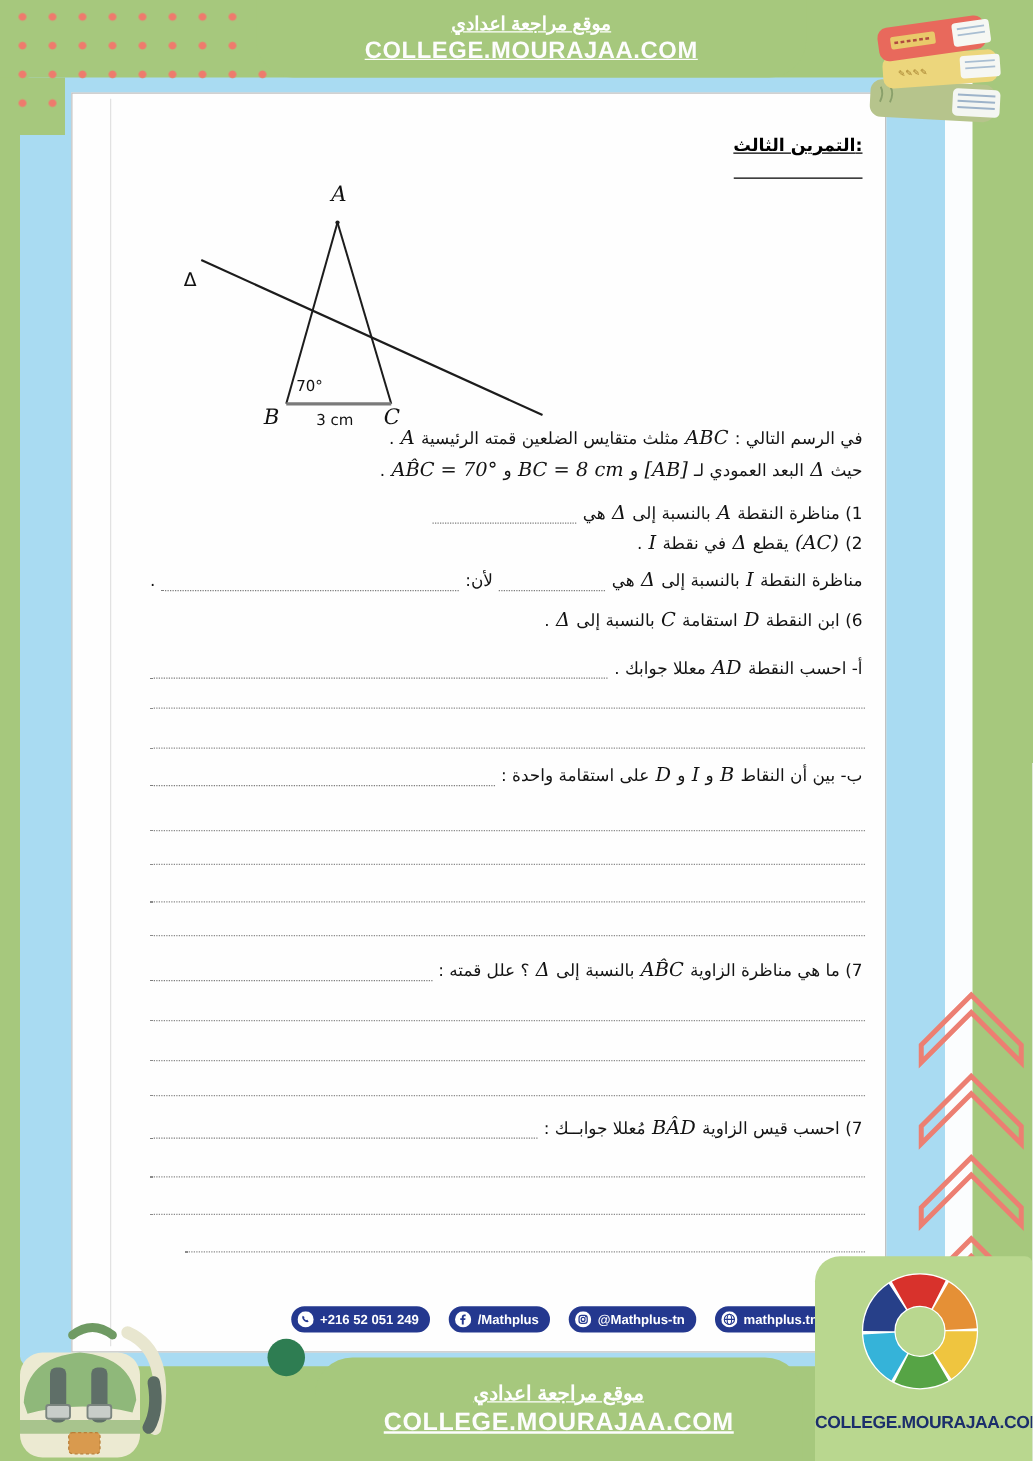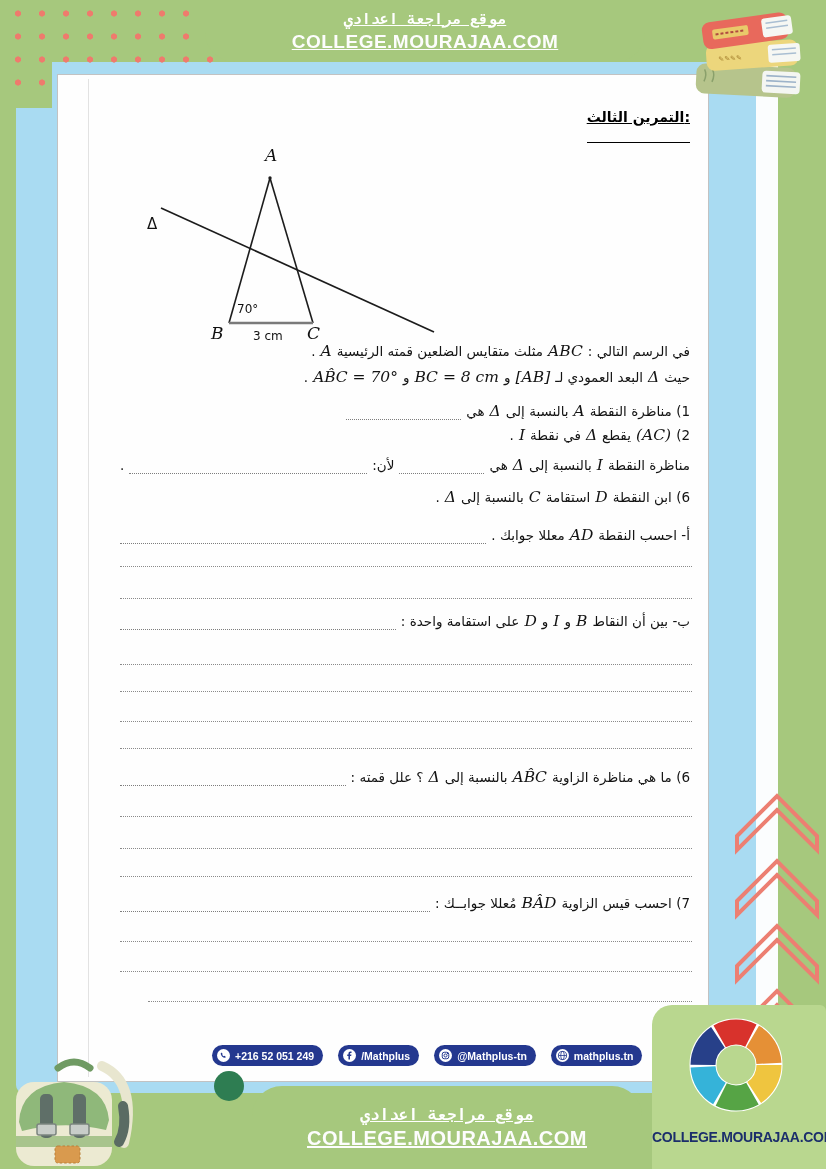--- a/index.html
+++ b/index.html
@@ -10,40 +10,40 @@
   .white-strip{position:absolute;left:756px;top:62px;width:22px;height:1031px;background:#fbfdfe;}
   .green-patch{position:absolute;left:0;top:62px;width:52px;height:46px;background:#a6c87d;}
   .dots-pattern{position:absolute;left:0;top:0;width:218px;height:98px;
     background-image:radial-gradient(circle,#ee7b6d 2.8px,rgba(0,0,0,0) 3.4px);
     background-size:24px 23px;background-position:6px 2px;}
   
   .hdr{position:absolute;left:205px;top:0;width:440px;height:62px;background:#a6c87d;
        border-radius:0 0 30px 30px;display:flex;flex-direction:column;align-items:center;justify-content:center;gap:2px;z-index:6;}
   .ftr{position:absolute;left:252px;top:1086px;width:390px;height:83px;background:#a6c87d;
        border-radius:30px 30px 0 0;display:flex;flex-direction:column;align-items:center;justify-content:center;gap:2px;z-index:6;}
-  .site-ar{font-family:Liberation Mono, monospace;font-weight:bold;color:#ffffff;text-decoration:underline;}
+  .site-ar{font-family:Liberation Sans, sans-serif;font-weight:bold;color:#ffffff;text-decoration:underline;}
   .site-dom{font-weight:bold;color:#fdfdfd;text-decoration:underline;letter-spacing:.5px;}
   .hdr .site-ar{font-size:15px;}  .hdr .site-dom{font-size:19px;}
   .ftr .site-ar{font-size:16px;}  .ftr .site-dom{font-size:20px;}
   .blob{position:absolute;left:214px;top:1071px;width:30px;height:30px;border-radius:50%;background:#2e7d52;z-index:5;}
   
   .paper{position:absolute;left:57px;top:74px;width:650px;height:1006px;background:#fefefe;
          border:1px solid #c2c2c2;z-index:3;}
   .margin-line{position:absolute;left:30px;top:4px;bottom:4px;width:1px;background:#e2e2e2;}
   .extitle{position:absolute;top:34px;right:18px;font-family:"DejaVu Sans",sans-serif;font-weight:bold;
            font-size:14px;color:#000;text-decoration:underline;border-bottom:1px solid #000;padding-bottom:17px;}
   .figure{position:absolute;left:55px;top:64px;}
   .tline{position:absolute;right:18px;left:62px;display:flex;direction:rtl;align-items:baseline;gap:5px;
          font-size:13.5px;color:#131313;font-family:"DejaVu Sans",sans-serif;white-space:nowrap;}
   .math{font-family:"DejaVu Serif",serif;font-style:italic;font-size:15.5px;line-height:1;direction:ltr;unicode-bidi:isolate;}
   .fill{border-bottom:1.7px dotted #7d7d7d;align-self:flex-end;height:4px;flex:1 1 auto;}
   .fw115{flex:0 0 115px;} .fw85{flex:0 0 85px;}
   .dotline{position:absolute;left:62px;right:16px;border-top:1.7px dotted #8a8a8a;height:0;}
   
-  .socrow{position:absolute;left:128px;top:970px;display:flex;gap:15px;padding-left:26px;}
+  .socrow{position:absolute;left:149px;top:970px;display:flex;gap:15px;padding-left:26px;}
   .pill{display:flex;align-items:center;gap:5px;background:#24388f;color:#fff;border-radius:11px;
         height:21px;padding:0 9px 0 5px;font-size:10.5px;font-weight:bold;}
   .pill svg{display:block;}
   
   .chev{position:absolute;left:727px;top:786px;z-index:4;}
   
   .gsq{position:absolute;left:652px;top:1005px;width:174px;height:164px;background:#b9d78f;
        border-radius:20px 6px 0 0;z-index:5;}
   .ring{position:absolute;left:36px;top:12px;width:96px;height:96px;}
   .logo-cap{position:absolute;left:0;right:0;top:124px;text-align:center;font-weight:bold;
@@ -153,21 +153,21 @@
       <span class="math" dir="ltr">D</span>
       <span>على استقامة واحدة :</span>
       <span class="fill"></span>
     </div>
     <div class="dotline" style="top:589px"></div>
     <div class="dotline" style="top:616px"></div>
     <div class="dotline" style="top:646px"></div>
     <div class="dotline" style="top:673px"></div>
 
     <div class="tline" style="top:694px">
-      <span>6) ما هي مناظرة الزاوية</span>
+      <span>7) ما هي مناظرة الزاوية</span>
       <span class="math" dir="ltr">AB̂C</span>
       <span>بالنسبة إلى</span>
       <span class="math" dir="ltr">Δ</span>
       <span>؟ علل قمته :</span>
       <span class="fill"></span>
     </div>
     <div class="dotline" style="top:741px"></div>
     <div class="dotline" style="top:773px"></div>
     <div class="dotline" style="top:801px"></div>
 

